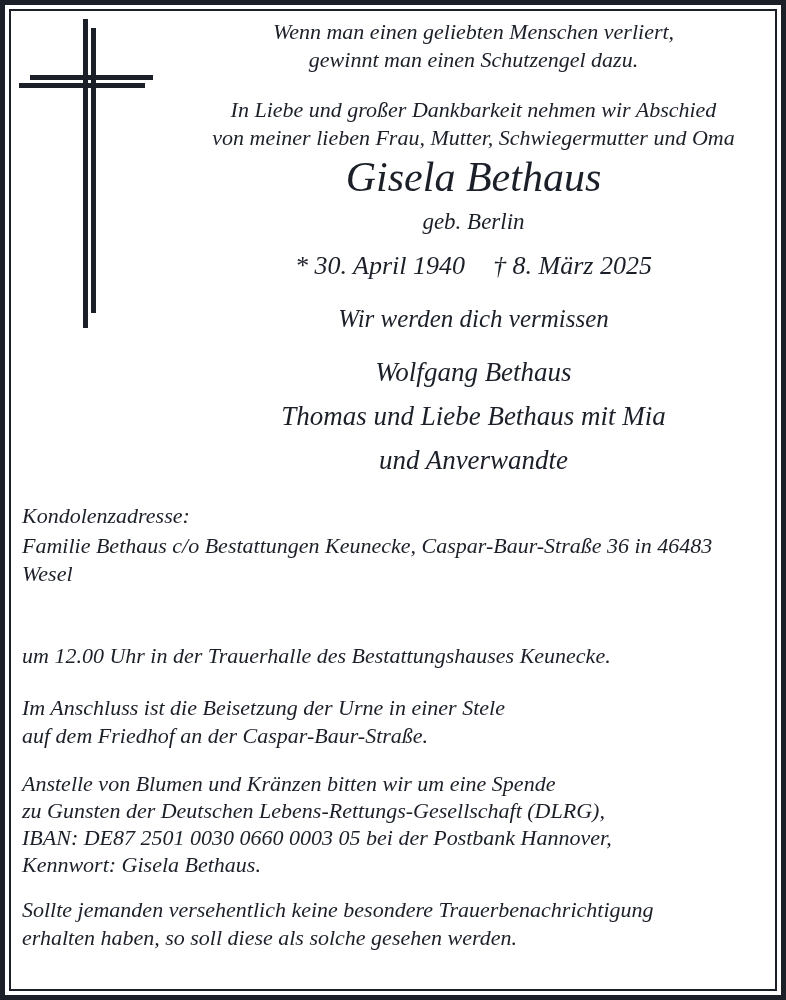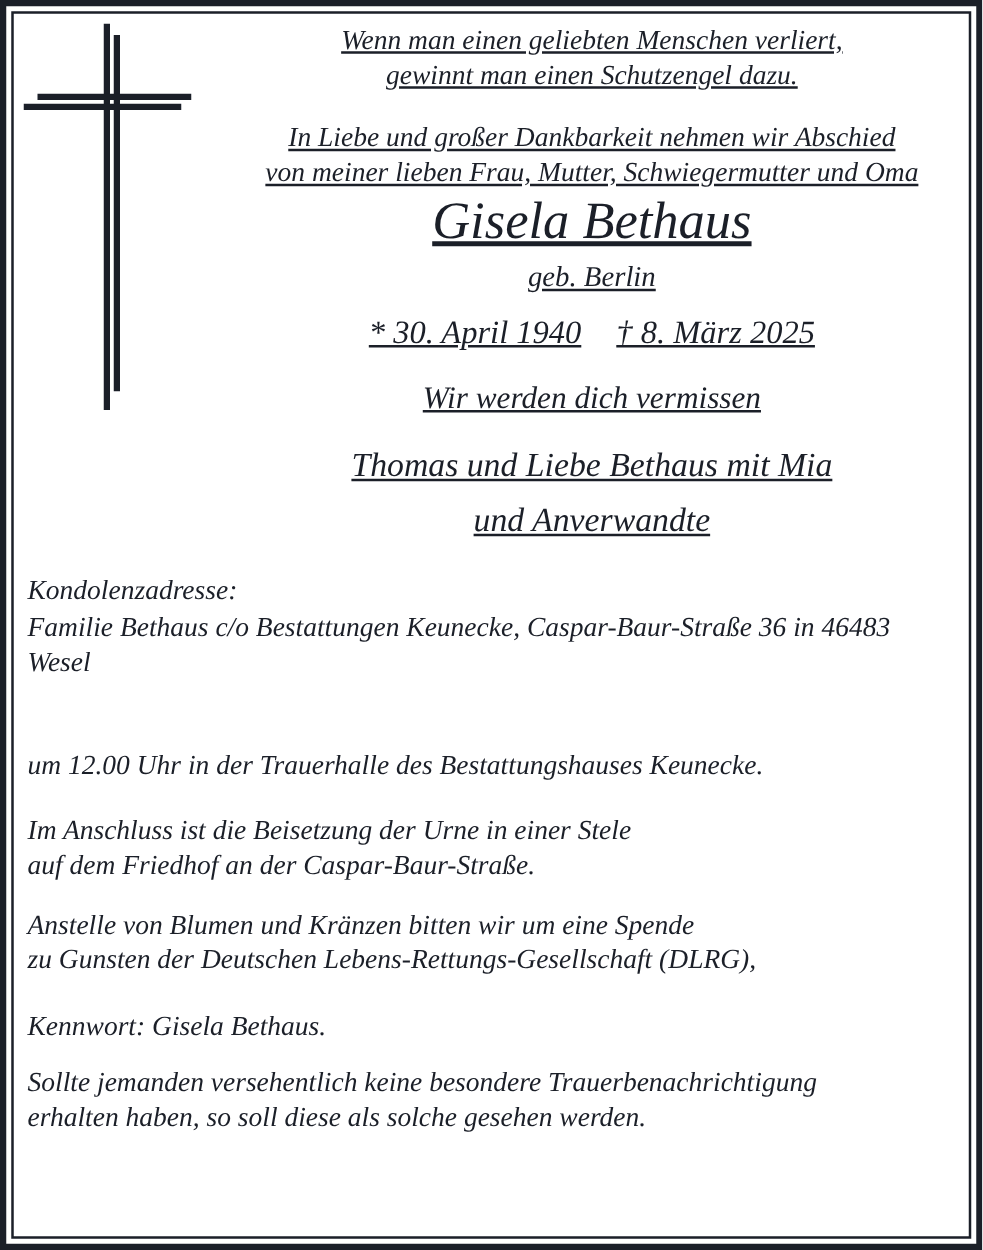--- a/index.html
+++ b/index.html
@@ -39,21 +39,20 @@
     left: 10px;
     top: 10px;
     right: 10px;
     bottom: 10px;
   }
   .centered {
     margin-left: 185px;
     padding-top: 8px;
     padding-right: 24px;
     text-align: center;
-    text-decoration: underline;
   }
   .centered p { margin: 0; }
   .quote {
     font-size: 22px;
     line-height: 28px;
   }
   .intro {
     font-size: 22px;
     line-height: 28px;
     margin-top: 22px !important;
@@ -132,20 +131,21 @@
 
       <p class="birth-name">geb. Berlin</p>
 
       <p class="dates">
         <span class="birth-date">* 30. April 1940</span><span>† 8. März 2025</span>
       </p>
 
       <p class="farewell">Wir werden dich vermissen</p>
 
       <div class="family">
+        <div class="family-line">Wolfgang Bethaus</div>
         <div class="family-line">Thomas und Liebe Bethaus mit Mia</div>
         <div class="family-line">und Anverwandte</div>
       </div>
     </div>
 
     <div class="left-block">
       <p class="condolence-label">Kondolenzadresse:</p>
       <p class="condolence-address">Familie Bethaus c/o Bestattungen Keunecke, Caspar-Baur-Straße 36 in 46483 Wesel</p>
 
       <p class="service">
@@ -154,21 +154,21 @@
       </p>
 
       <p class="burial">
         <span>Im Anschluss ist die Beisetzung der Urne in einer Stele</span><br>
         <span>auf dem Friedhof an der Caspar-Baur-Straße.</span>
       </p>
 
       <p class="donation">
         <span>Anstelle von Blumen und Kränzen bitten wir um eine Spende</span><br>
         <span>zu Gunsten der Deutschen Lebens-Rettungs-Gesellschaft (DLRG),</span><br>
-        <br>
+        <span>IBAN: DE87 2501 0030 0660 0003 05 bei der Postbank Hannover,</span><br>
         <span>Kennwort: Gisela Bethaus.</span>
       </p>
 
       <p class="final-note">
         <span>Sollte jemanden versehentlich keine besondere Trauerbenachrichtigung</span><br>
         <span>erhalten haben, so soll diese als solche gesehen werden.</span>
       </p>
     </div>
 
   </div>

